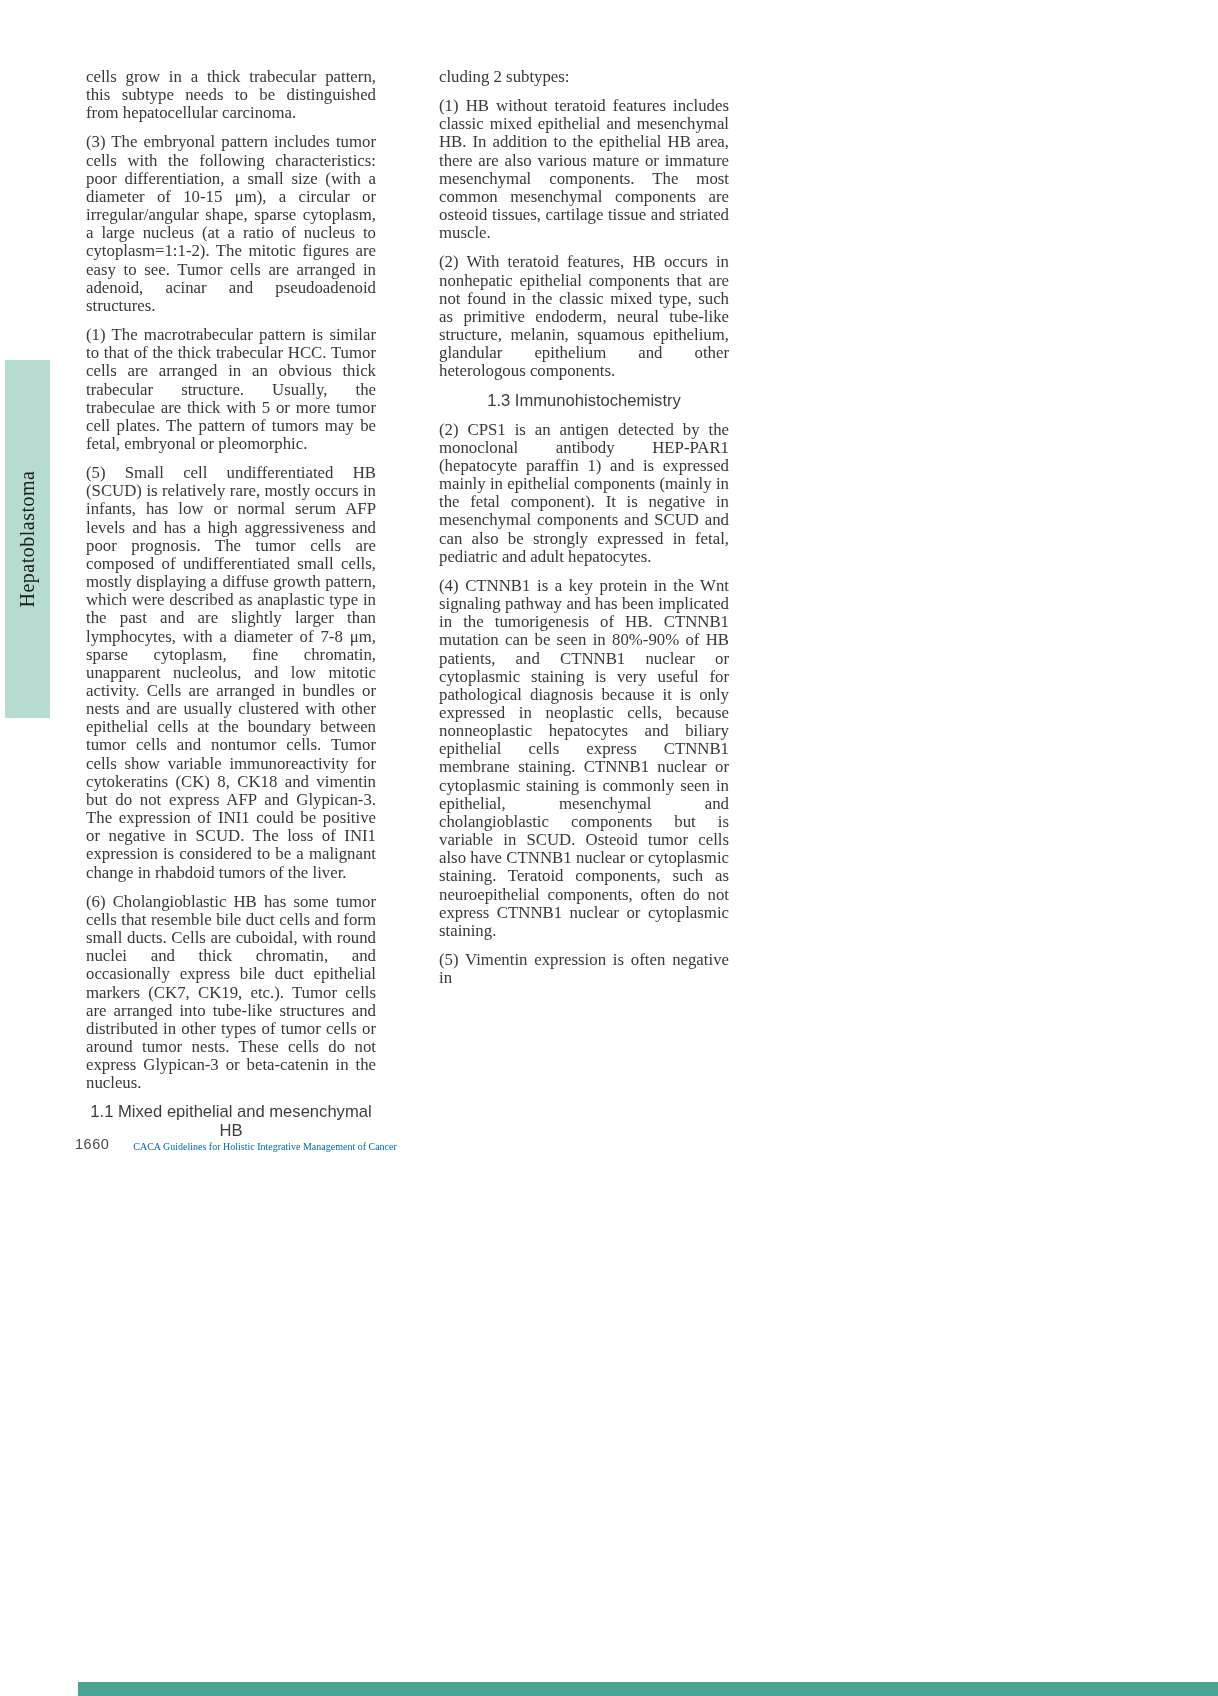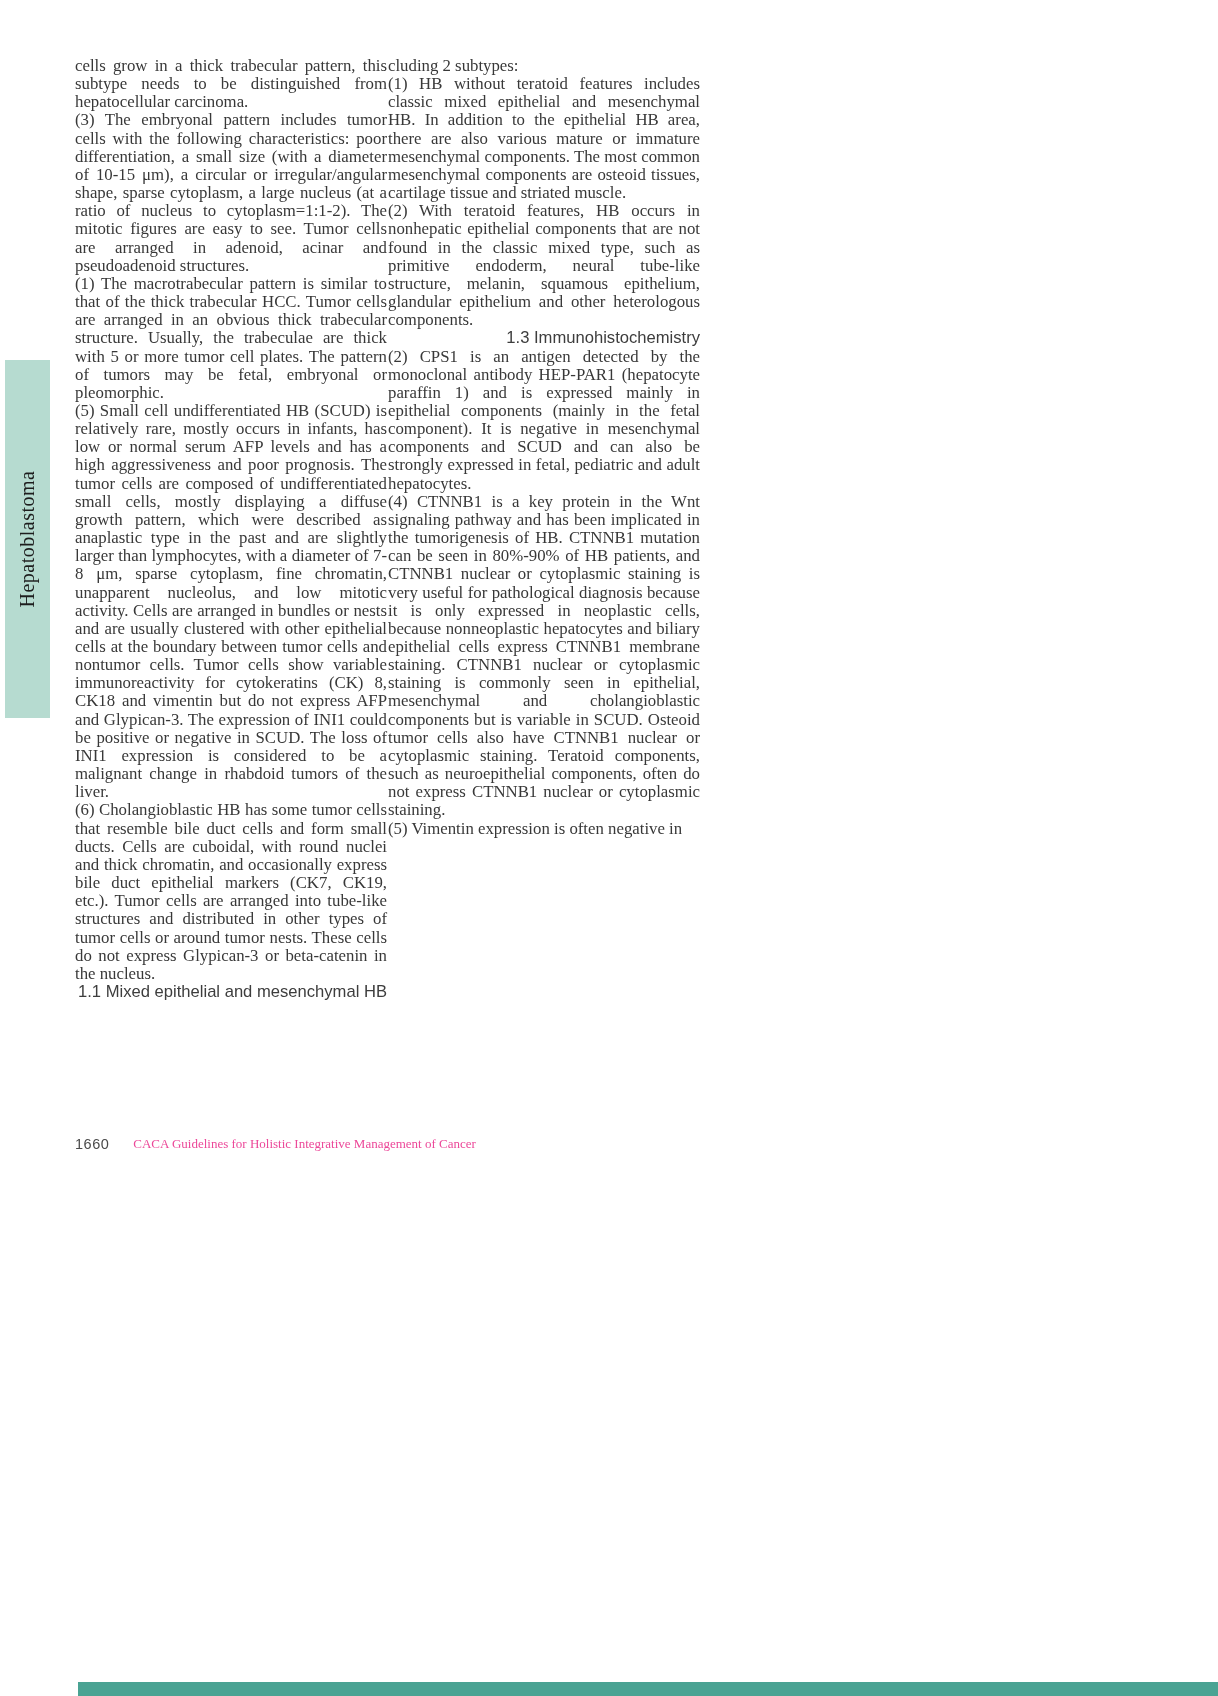--- a/index.html
+++ b/index.html
@@ -45,56 +45,56 @@
   
   .col {
     position: absolute;
     top: 57px;
     width: 312px;
     font-size: 16.8px;
     line-height: 18.15px;
     text-align: justify;
   }
   .col-left  { left: 75px; }
-  .col-right { left: 388px; }
+  .col-right { left: 428px; }
 
   .col p {
-    margin: 0;
+    margin: 11px;
     padding: 0;
   }
   .col h2 {
-    margin: 0;
+    margin: 10px;
     padding: 0;
     font-family: "Liberation Sans", sans-serif;
     font-size: 16.6px;
     font-weight: normal;
     line-height: 18.15px;
     color: #3d3d3d;
-    text-align: right;
+    text-align: center;
   }
 
   
   .footer {
     position: absolute;
     left: 75px;
     top: 1136px;
     display: flex;
     align-items: flex-end;
     gap: 24px;
   }
   .footer .pagenum {
     font-family: "Liberation Sans", sans-serif;
     font-size: 14.5px;
     color: #4a4a4a;
     letter-spacing: 0.5px;
   }
   .footer .book-title {
     font-family: "Liberation Serif", serif;
-    font-size: 13px;
-    color: #ec4899;
+    font-size: 10px;
+    color: #0369a1;
   }
 
   
   .bottom-bar {
     position: absolute;
     left: 78px;
     right: 0;
     top: 1682px;
     height: 14px;
   }

